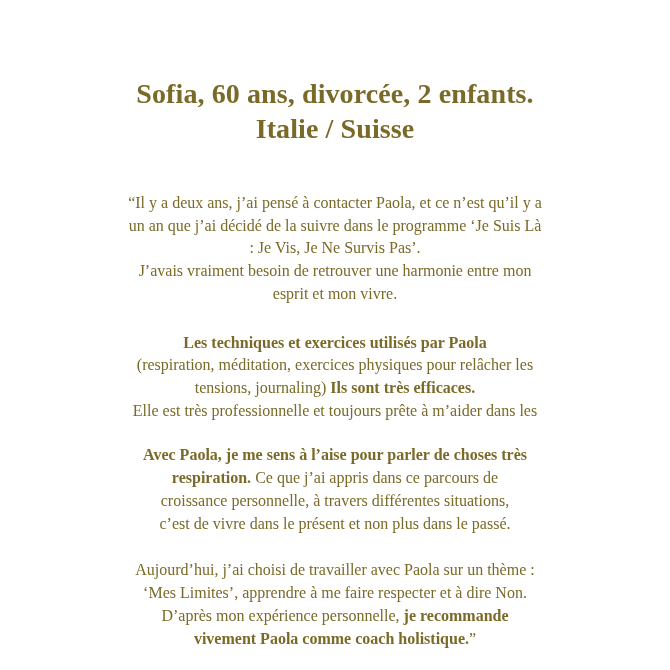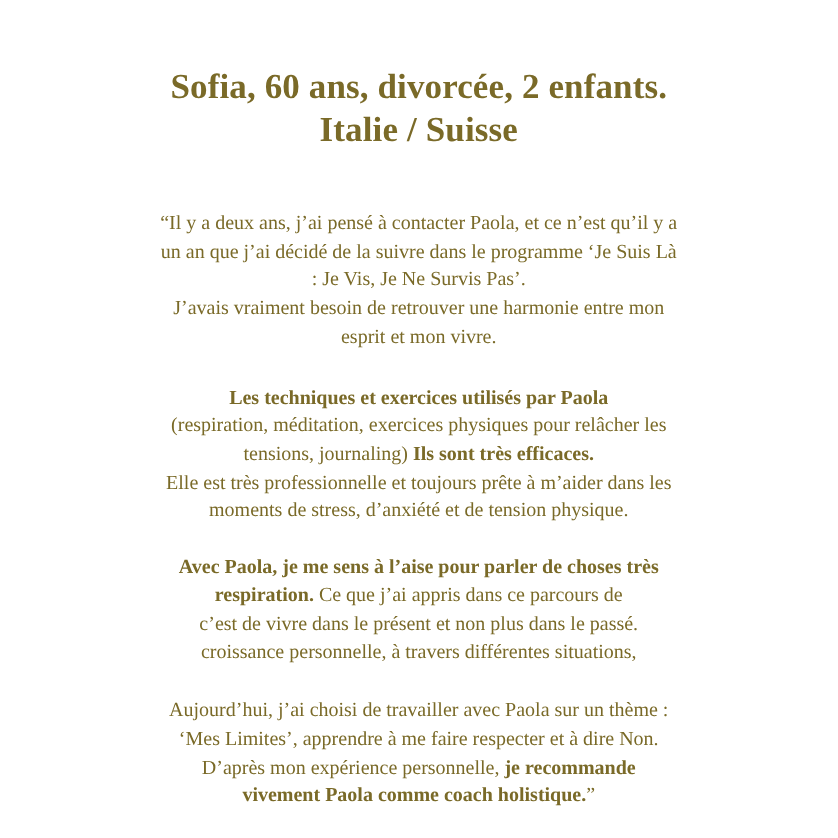--- a/index.html
+++ b/index.html
@@ -11,21 +11,21 @@
     height: 670px;
     background: #ffffff;
     font-family: "Liberation Serif", serif;
     color: #7a6a28;
     overflow: hidden;
   }
   .page {
     width: 670px;
     height: 670px;
     box-sizing: border-box;
-    padding: 52px 44px 20px 44px;
+    padding: 76px 44px 20px 44px;
     display: flex;
     flex-direction: column;
     align-items: center;
   }
   .title {
     font-size: 28px;
     line-height: 1.25;
     font-weight: bold;
     text-align: center;
     color: #7a6a28;
@@ -78,28 +78,27 @@
       <span class="line">: Je Vis, Je Ne Survis Pas’.</span>
       <span class="line">J’avais vraiment besoin de retrouver une harmonie entre mon</span>
       <span class="line">esprit et mon vivre.</span>
     </p>
 
     <p class="para p2">
       <span class="line bold">Les techniques et exercices utilisés par Paola</span>
       <span class="line">(respiration, méditation, exercices physiques pour relâcher les</span>
       <span class="line"><span>tensions, journaling)</span> <span class="bold">Ils sont très efficaces.</span></span>
       <span class="line">Elle est très professionnelle et toujours prête à m’aider dans les</span>
-      <span class="line">moments de stress, d’anxiété et de tension physique.</span>
     </p>
 
     <p class="para p3">
       <span class="line bold">Avec Paola, je me sens à l’aise pour parler de choses très</span>
       <span class="line"><span class="bold">respiration.</span> <span>Ce que j’ai appris dans ce parcours de</span></span>
+      <span class="line">croissance personnelle, à travers différentes situations,</span>
       <span class="line">c’est de vivre dans le présent et non plus dans le passé.</span>
-      <span class="line">croissance personnelle, à travers différentes situations,</span>
     </p>
 
     <p class="para p4">
       <span class="line">Aujourd’hui, j’ai choisi de travailler avec Paola sur un thème :</span>
       <span class="line">‘Mes Limites’, apprendre à me faire respecter et à dire Non.</span>
       <span class="line"><span>D’après mon expérience personnelle,</span> <span class="bold">je recommande</span></span>
       <span class="line"><span class="bold">vivement Paola comme coach holistique.</span><span>”</span></span>
     </p>
 
   </div>

